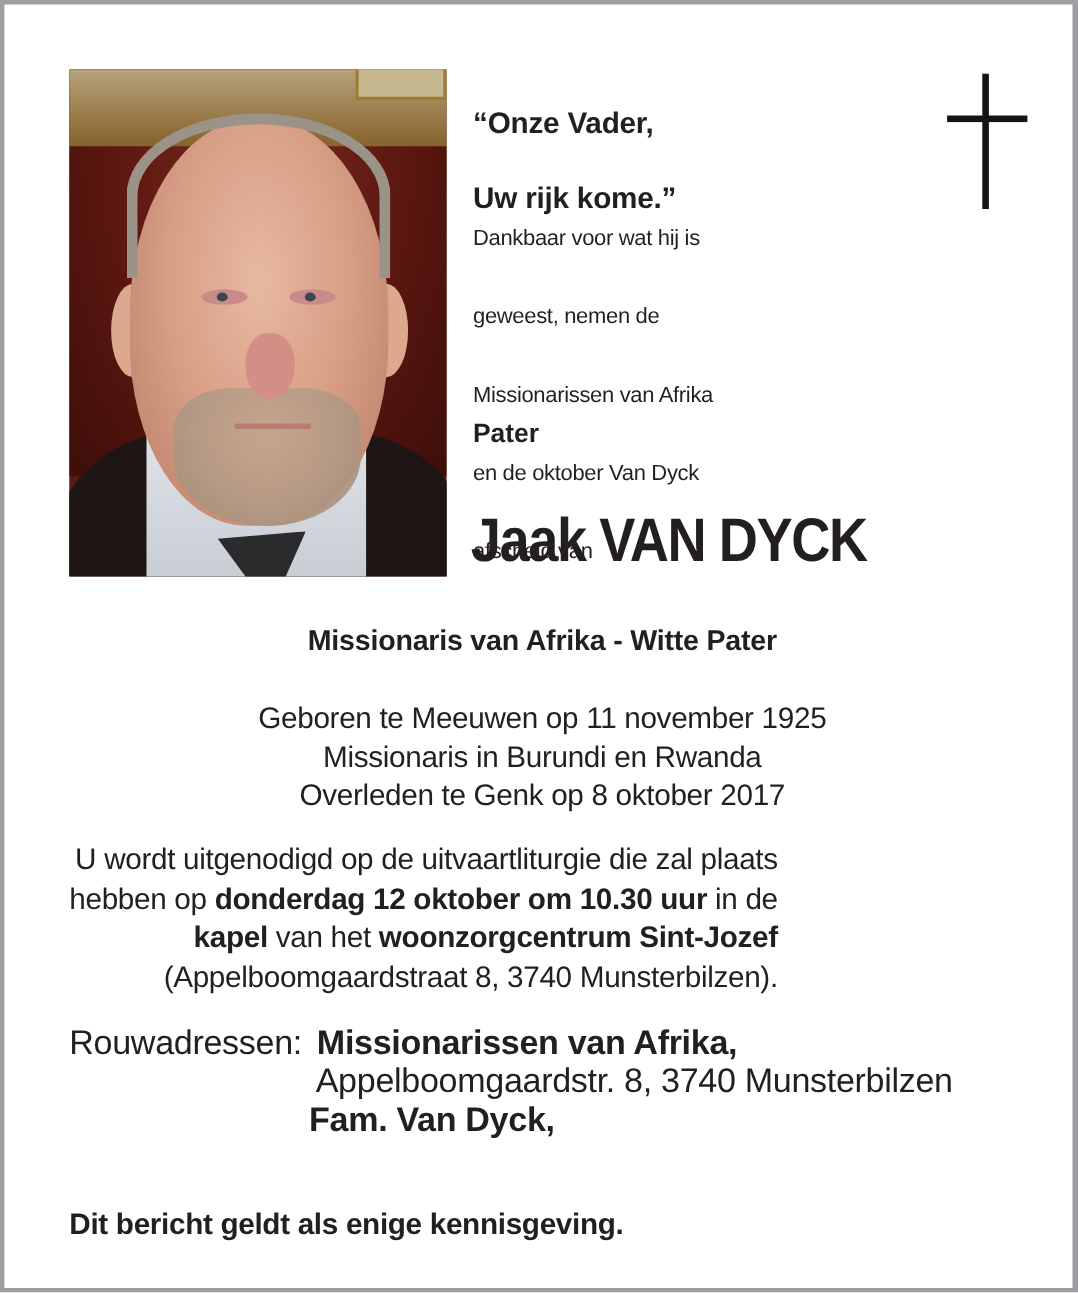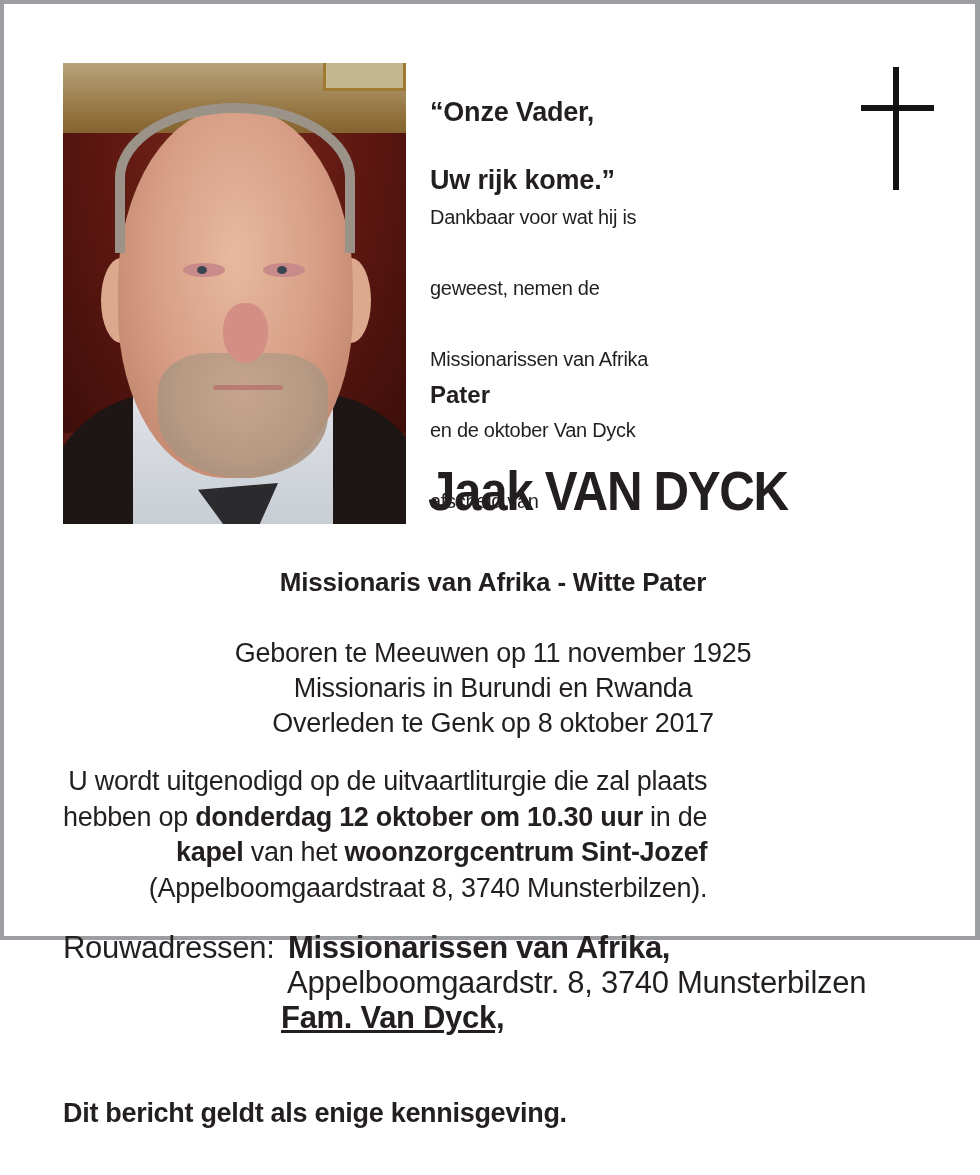--- a/index.html
+++ b/index.html
@@ -1,17 +1,17 @@
 <!DOCTYPE html>
 <html><head>
   <meta charset="utf-8">
   <style>
     html, body { margin: 0; padding: 0; background: #ffffff; }
     body { width: 980px; height: 1175px; position: relative; overflow: hidden; font-family: "Liberation Sans", sans-serif; color: #231f20; }
-    .frame { position: absolute; left: 0; top: 0; width: 980px; height: 940px; box-sizing: border-box; border-top: 4px solid #9d9ea1; border-left: 4px solid #9d9ea1; border-right: 5px solid #9d9ea1; border-bottom: 4px solid #9d9ea1; background: #fff; }
+    .frame { position: absolute; left: 0; top: 0; width: 980px; height: 1175px; box-sizing: border-box; border-top: 4px solid #9d9ea1; border-left: 4px solid #9d9ea1; border-right: 5px solid #9d9ea1; border-bottom: 4px solid #9d9ea1; background: #fff; }
 
     
     .photo { position: absolute; left: 59px; top: 59px; width: 343px; height: 461px; overflow: hidden; background: #5a1a14; }
     .photo .bg-top { position: absolute; left: 0; top: 0; width: 100%; height: 110px; background: linear-gradient(180deg, #b8a37a 0%, #8c6a35 55%, #6b4a22 100%); }
     .photo .frame-pic { position: absolute; left: 260px; top: 0; width: 83px; height: 28px; background: #c6b88e; border: 3px solid #a07a32; border-top: none; box-sizing: border-box; }
     .photo .chair { position: absolute; left: 0; top: 70px; width: 100%; height: 300px; background: radial-gradient(ellipse at 50% 0%, #7a2a1e 0%, #5c1710 55%, #3e0e0a 100%); }
     .photo .suit { position: absolute; left: -20px; top: 330px; width: 390px; height: 180px; background: #1d1614; border-radius: 120px 120px 0 0; }
     .photo .shirt { position: absolute; left: 70px; top: 330px; width: 200px; height: 140px; background: linear-gradient(180deg, #dfe3e8, #c7ccd3); clip-path: polygon(0 0, 100% 0, 100% 100%, 0 100%); }
     .photo .tie { position: absolute; left: 135px; top: 420px; width: 80px; height: 45px; background: #2b2a2c; clip-path: polygon(0 15%, 100% 0, 75% 100%, 35% 100%); }
     .photo .head { position: absolute; left: 55px; top: 45px; width: 235px; height: 370px; background: radial-gradient(ellipse at 50% 40%, #e7b9a0 0%, #d79e85 50%, #b77b63 100%); border-radius: 48% 48% 45% 45%; }
@@ -40,21 +40,21 @@
     .bio div { white-space: nowrap; }
 
     .invite { position: absolute; left: 59px; top: 760px; font-size: 27px; line-height: 35.5px; letter-spacing: -0.3px; }
     .invite div { white-space: nowrap; text-align: right; }
     .invite b { font-weight: bold; }
 
     .addr { position: absolute; left: 59px; top: 926px; font-size: 31px; line-height: 35px; letter-spacing: -0.3px; width: 880px; height: 145px; }
     .addr .label { position: absolute; left: 0; top: 0; }
     .addr .org { position: absolute; left: 225px; top: 0; font-weight: bold; white-space: nowrap; }
     .addr .org-street { position: absolute; left: 224px; top: 35px; white-space: nowrap; }
-    .addr .fam { position: absolute; left: 218px; top: 70px; font-weight: bold; white-space: nowrap; text-decoration: underline; }
+    .addr .fam { position: absolute; left: 218px; top: 70px; font-weight: bold; white-space: nowrap; }
     .addr .fam-street { position: absolute; left: 214px; top: 105px; white-space: nowrap; }
 
     .footer { position: absolute; left: 59px; top: 1092px; font-size: 27px; line-height: 35px; letter-spacing: -0.3px; white-space: nowrap; font-weight: bold; }
   </style>
 </head>
 <body>
 
 <div class="frame">
 
   <div class="photo" role="img" aria-label="Portret van Pater Jaak Van Dyck">

